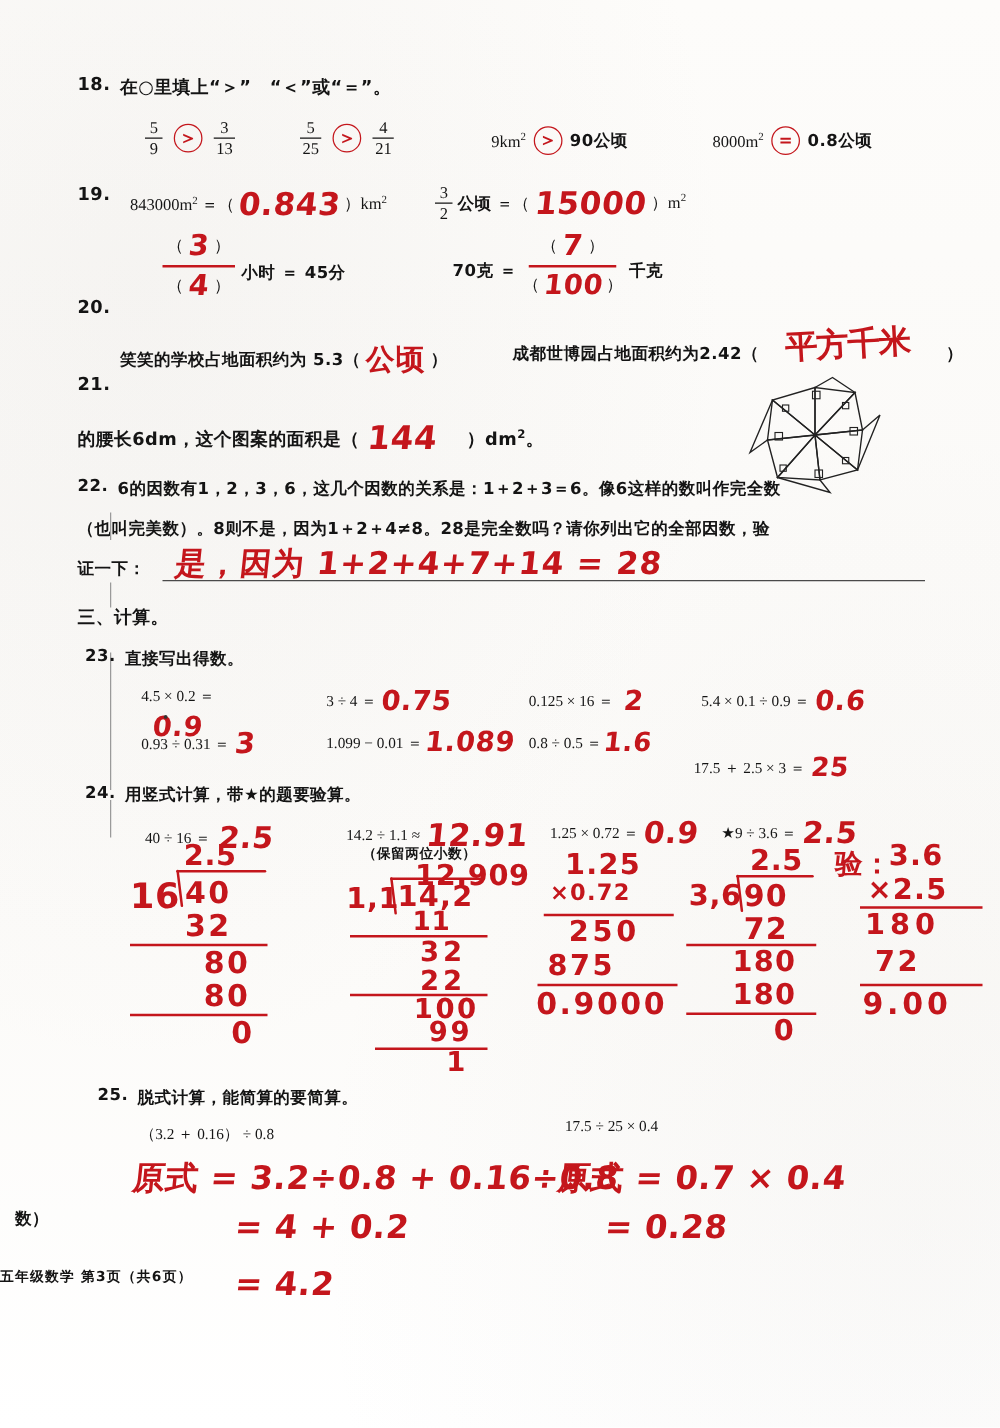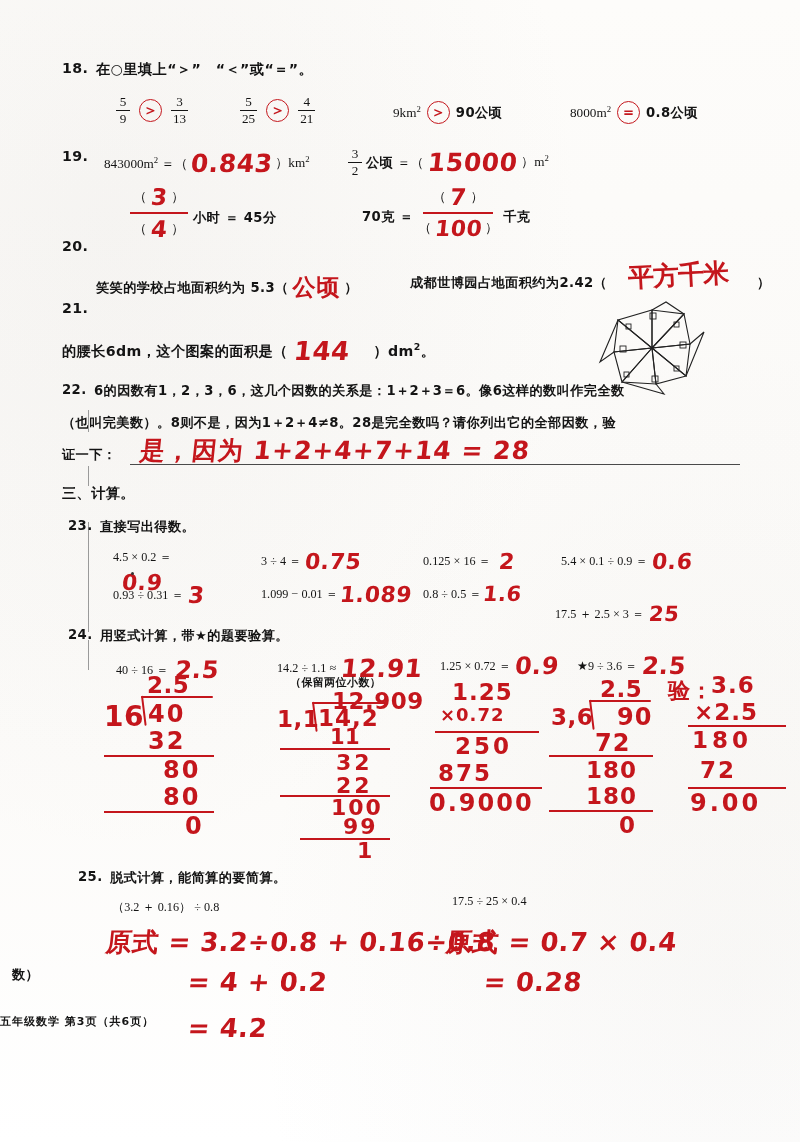--- a/index.html
+++ b/index.html
@@ -343,21 +343,21 @@
   <div class="pr" style="left:577px;top:652px;display:flex;align-items:center;gap:5px;">
     <span class="t12 blk num">★9 ÷ 3.6 ＝</span>
     <span class="hw hw-i" style="font-size:24px;">2.5</span>
   </div>
   <div class="pr hw" style="left:600px;top:676px;font-size:23px;">2.5</div>
   <div class="pr hw" style="left:551px;top:704px;font-size:23px;">3,6</div>
   <div class="pr divhook" style="left:589px;top:700px;width:62px;height:30px;">
     <span class="vert"></span>
       <span class="top" style="width:62px;"></span>
   </div>
-  <div class="pr hw" style="left:595px;top:703px;font-size:24px;letter-spacing:1px;margin-left:22px;">90</div>
+  <div class="pr hw" style="left:595px;top:703px;font-size:24px;letter-spacing:1px;">90</div>
   <div class="pr hw" style="left:595px;top:729px;font-size:24px;letter-spacing:1px;">72</div>
   <div class="pr hline" style="left:549px;top:755px;width:104px;"></div>
   <div class="pr hw" style="left:586px;top:757px;font-size:23px;letter-spacing:1px;">180</div>
   <div class="pr hw" style="left:586px;top:783px;font-size:23px;letter-spacing:1px;">180</div>
   <div class="pr hline" style="left:549px;top:810px;width:104px;"></div>
   <div class="pr hw" style="left:619px;top:812px;font-size:23px;">0</div>
 
   <div class="pr hw" style="left:668px;top:676px;font-size:22px;">验：</div>
   <div class="pr hw" style="left:711px;top:672px;font-size:23px;letter-spacing:1px;">3.6</div>
   <div class="pr hw" style="left:694px;top:699px;font-size:23px;letter-spacing:1px;">×2.5</div>

